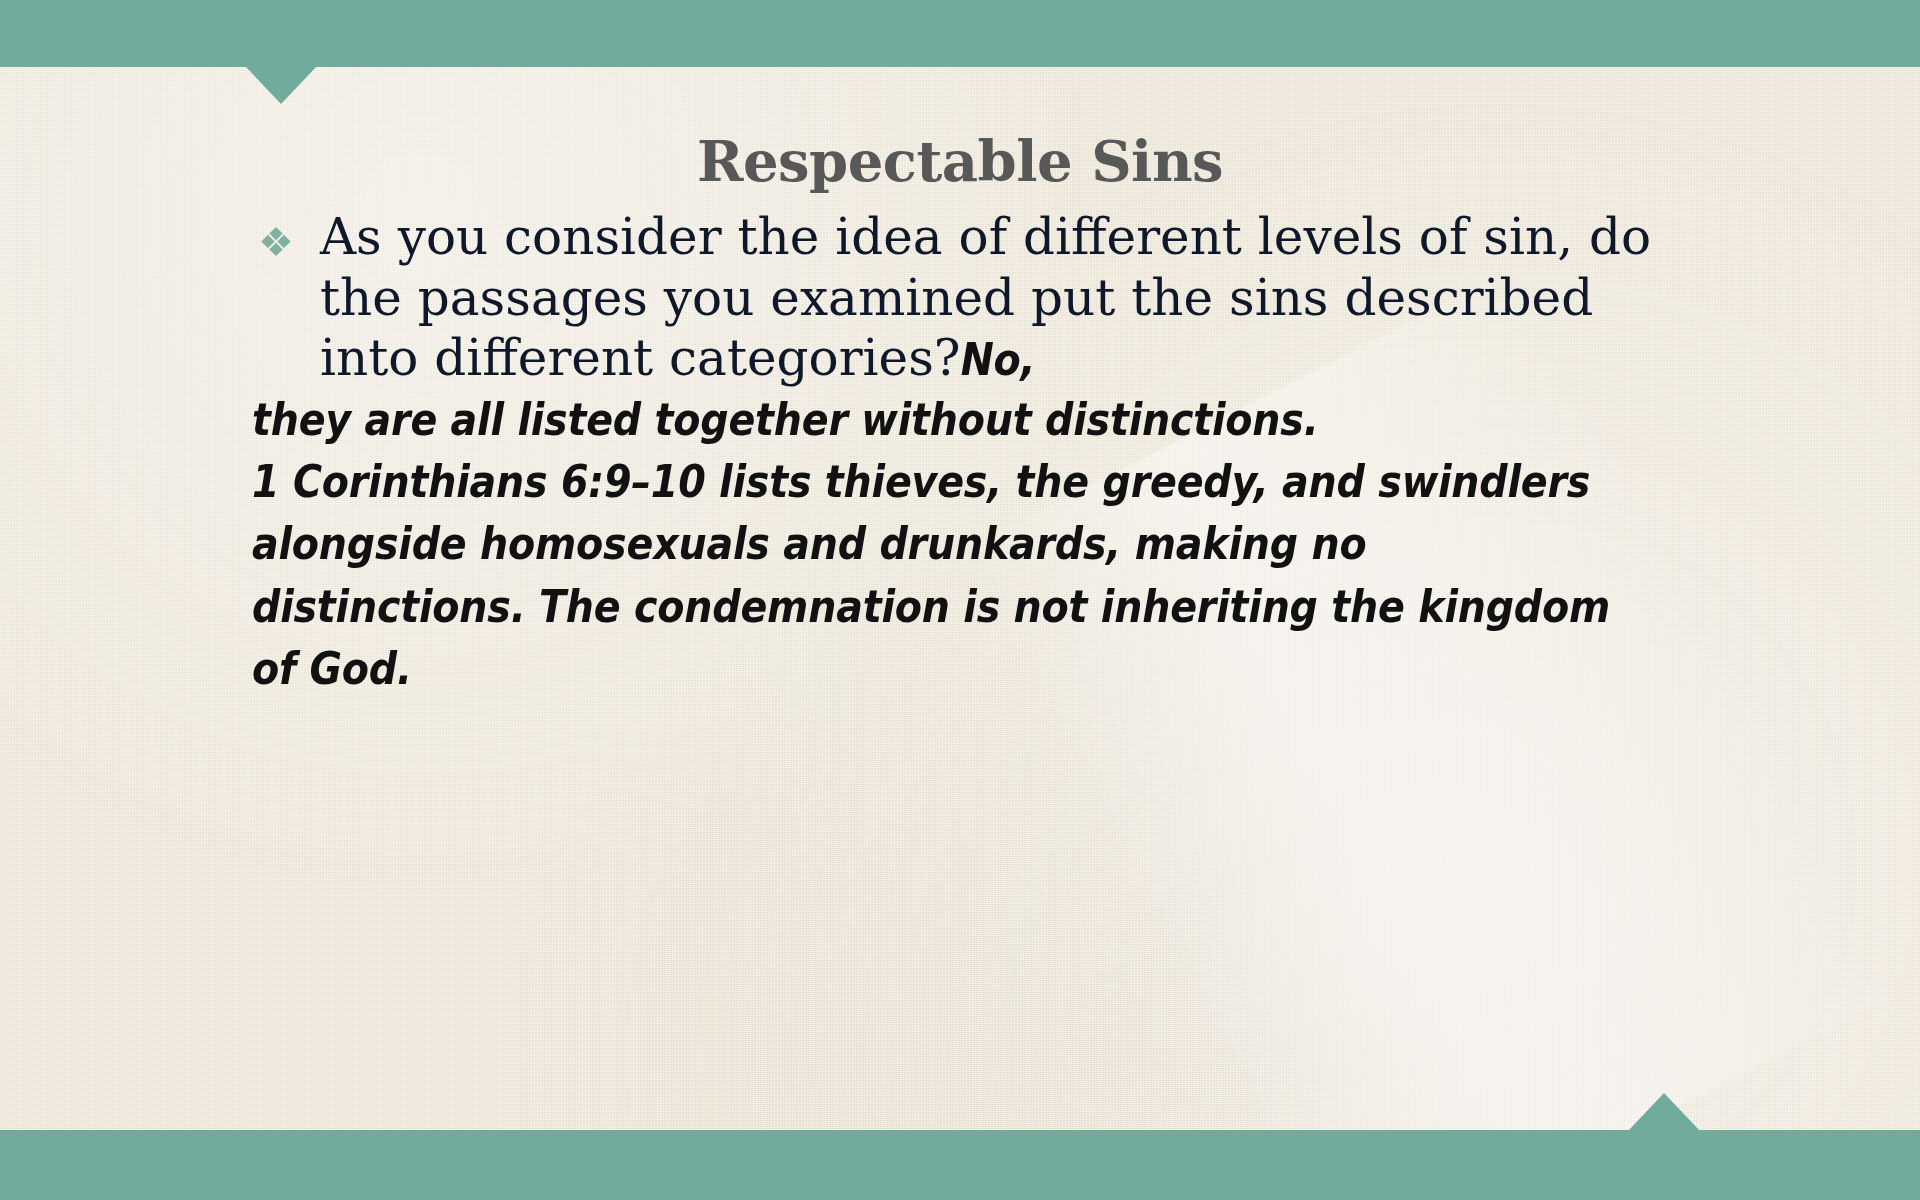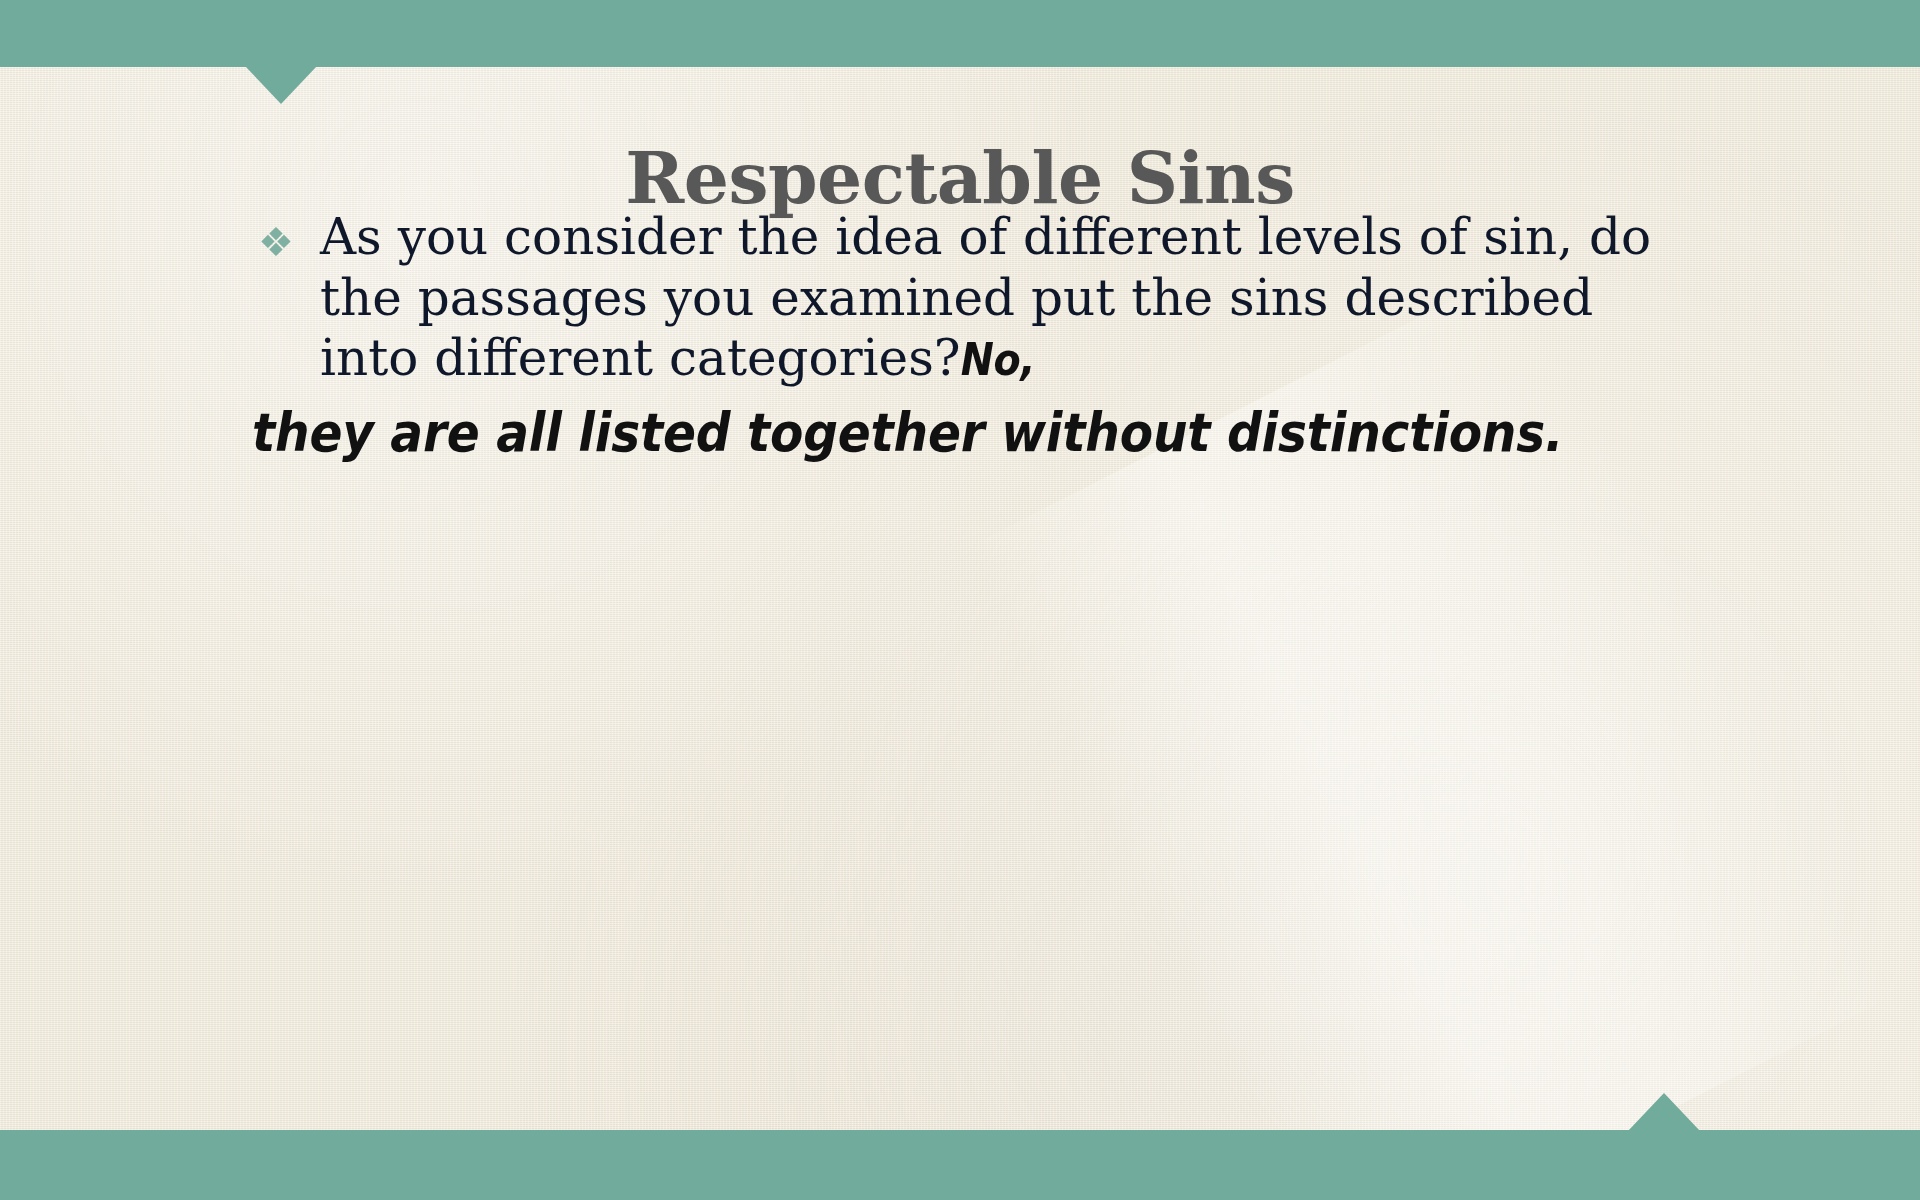--- a/index.html
+++ b/index.html
@@ -93,21 +93,21 @@
   }
 
   #slide-title {
     position: absolute;
     top: 28px;
     left: 0;
     width: 100%;
     text-align: center;
     font-family: "DejaVu Serif", "Liberation Serif", serif;
     font-weight: bold;
-    font-size: 71px;
+    font-size: 56px;
     line-height: 1.0;
     color: #595858;
     letter-spacing: -0.5px;
   }
 
   #body-block {
     position: absolute;
     top: 140px;
     left: 252px;
     width: 1420px;
@@ -145,26 +145,25 @@
     font-style: italic;
     font-weight: bold;
     font-size: 44px;
     line-height: 1.0;
     color: #111111;
     letter-spacing: -0.2px;
     text-align: right;
   }
 
   #answer-continued {
-    margin-top: 6px;
     width: 1400px;
     font-family: "DejaVu Sans Condensed", "Liberation Sans Narrow", "Liberation Sans", sans-serif;
     font-style: italic;
     font-weight: bold;
-    font-size: 54px;
+    font-size: 44px;
     line-height: 1.42;
     color: #111111;
     letter-spacing: -0.2px;
   }
 
   #answer-continued p {
     margin: 0;
   }
 </style>
 </head>
@@ -187,18 +186,19 @@
 
     <div id="body-block">
 
       <div id="bullet-row">
         <span id="bullet-marker">❖</span>
         <span class="q-text" style="color: #0f172a;">As you consider the idea of different levels of sin, do the passages you examined put the sins described into different categories?</span><span class="ans-text" style="color: rgb(17, 17, 17);">No,</span>
       </div>
 
       <div id="answer-continued" style="color: rgb(17, 17, 17);">
         <p>they are all listed together without distinctions.</p>
+        <p>1 Corinthians 6:9–10 lists thieves, the greedy, and swindlers alongside homosexuals and drunkards, making no distinctions. The condemnation is not inheriting the kingdom of God.</p>
       </div>
 
     </div>
 
   </div>
 </div>
 
 </body></html>

